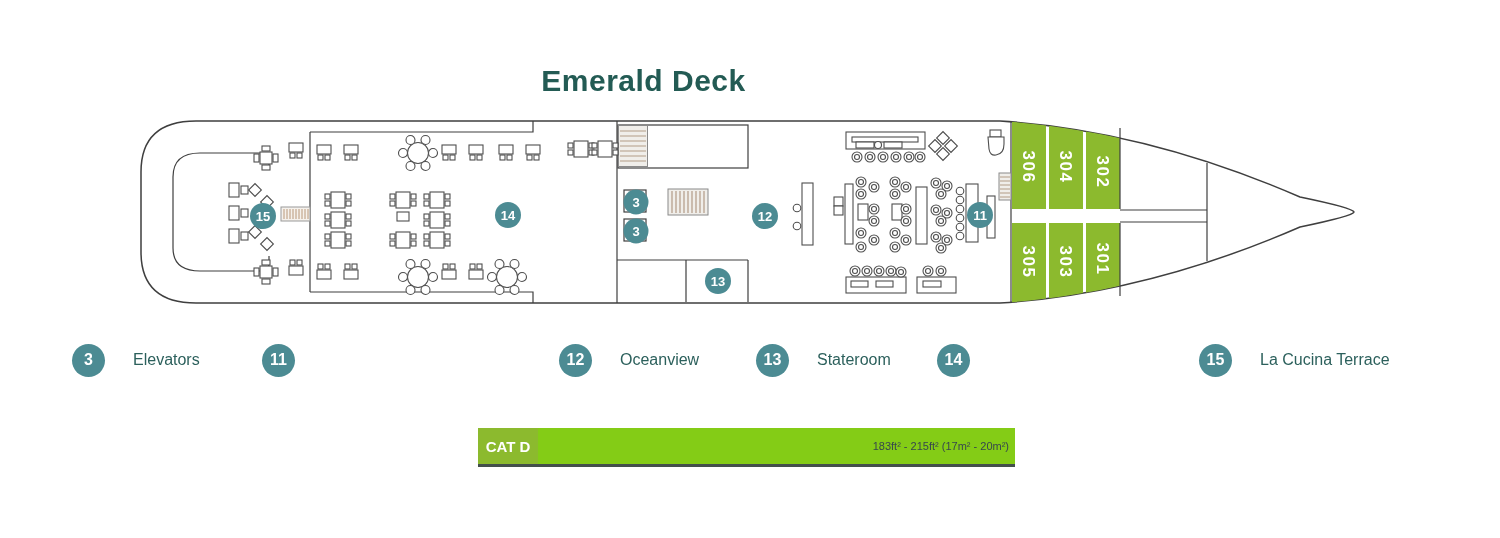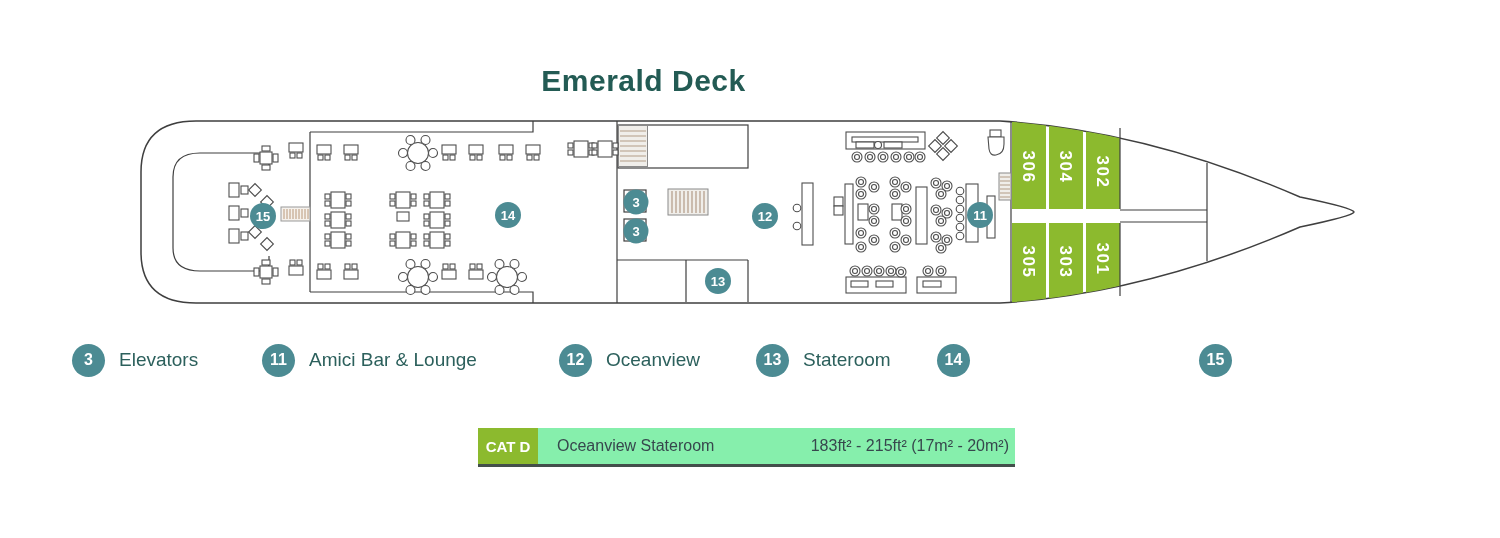--- a/index.html
+++ b/index.html
@@ -9,30 +9,30 @@
   .title{position:absolute;top:64px;left:0;width:1287px;text-align:center;
          font-size:30px;font-weight:700;color:#235B54;letter-spacing:.5px;}
 
   .plan-svg{position:absolute;top:0;left:0;}
 
   
   .legend-item{position:absolute;top:342px;height:36px;display:flex;align-items:center;}
   .legend-circle{width:33px;height:33px;border-radius:50%;background:#4C8B93;color:#fff;
                  display:flex;align-items:center;justify-content:center;
                  font-size:16px;font-weight:700;flex:0 0 auto;}
-  .legend-label{margin-left:14px;font-size:19px;color:#2C605C;white-space:nowrap;}
+  .legend-label{margin-left:28px;font-size:16px;color:#2C605C;white-space:nowrap;}
 
   
   .cat-bar{position:absolute;left:478px;top:428px;width:537px;height:36px;
-           border-bottom:3px solid #434F4B;display:flex;align-items:stretch;background:#86efac;}
+           border-bottom:3px solid #434F4B;display:flex;align-items:stretch;background:#84cc16;}
   .cat-code{width:60px;background:#8CBA2E;color:#fff;font-size:15px;font-weight:700;
             display:flex;align-items:center;justify-content:center;flex:0 0 auto;}
   .cat-name{display:flex;align-items:center;padding-left:19px;font-size:16px;color:#37474D;}
   .cat-size{display:flex;align-items:center;margin-left:auto;padding-right:6px;
-            font-size:16px;color:#37474D;white-space:nowrap;text-align:right;}
+            font-size:11px;color:#37474D;white-space:nowrap;text-align:right;}
 </style>
 </head>
 <body>
 
 <div class="title">Emerald Deck</div>
 
 <svg class="plan-svg" width="1500" height="330" viewBox="0 0 1500 330">
   <defs>
     <clipPath id="hullClip">
       <path d="M 196 121 L 1000 121 C 1110 128 1215 160 1300 197 Q 1353 208 1354 212
@@ -304,34 +304,33 @@
     </g>
   </g>
 </svg>
 
 <div class="legend-item" style="left:72px">
   <div class="legend-circle">3</div>
   <div class="legend-label">Elevators</div>
 </div>
 <div class="legend-item" style="left:262px">
   <div class="legend-circle">11</div>
-  <div class="legend-label">Amici Bar &amp; Lounge</div>
 </div>
 <div class="legend-item" style="left:559px">
   <div class="legend-circle">12</div>
   <div class="legend-label">Oceanview</div>
 </div>
 <div class="legend-item" style="left:756px">
   <div class="legend-circle">13</div>
   <div class="legend-label">Stateroom</div>
 </div>
 <div class="legend-item" style="left:937px">
   <div class="legend-circle">14</div>
 </div>
 <div class="legend-item" style="left:1199px">
   <div class="legend-circle">15</div>
+  <div class="legend-label">La Cucina Terrace</div>
 </div>
 
 <div class="cat-bar">
   <div class="cat-code">CAT D</div>
-  <div class="cat-name">Oceanview Stateroom</div>
   <div class="cat-size">183ft² - 215ft² (17m² - 20m²)</div>
 </div>
 
 </body></html>

